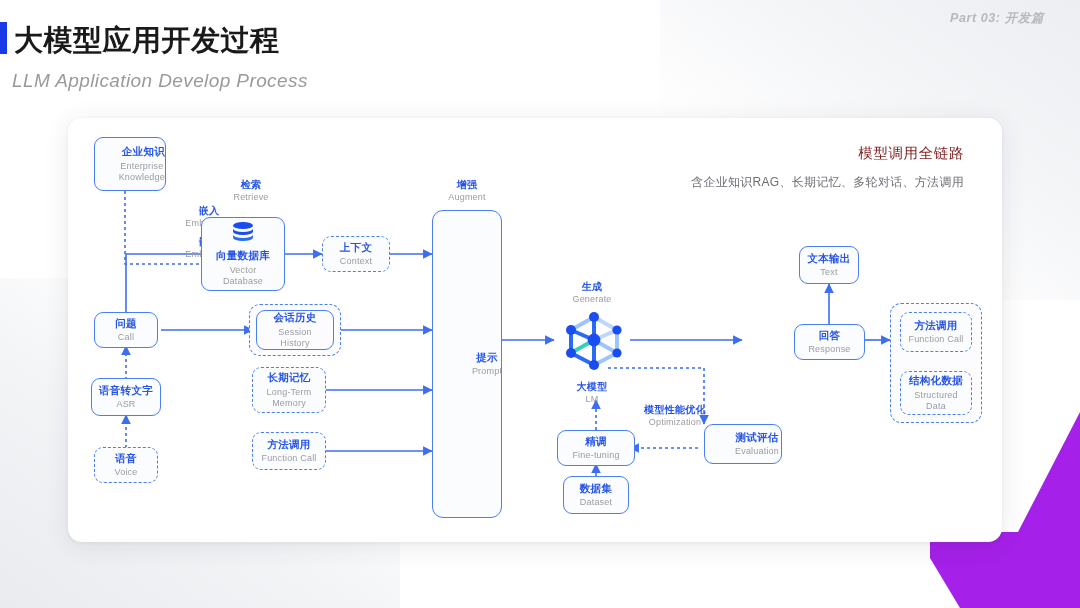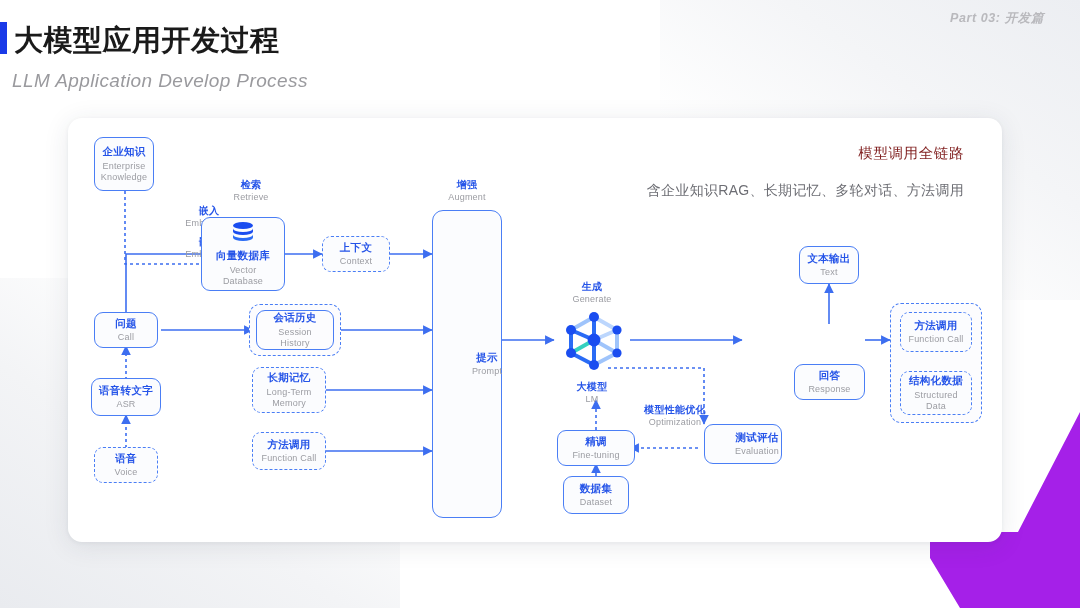--- a/index.html
+++ b/index.html
@@ -50,21 +50,21 @@
   
   #diagram-card {
     position: absolute; left: 68px; top: 118px; width: 934px; height: 424px;
     background: #fff; border-radius: 14px;
     box-shadow: 0 4px 26px rgba(40,45,70,.10), 0 1px 4px rgba(40,45,70,.06);
   }
   #diagram-heading {
     position: absolute; right: 38px; top: 26px; text-align: right;
   }
   #diagram-title { font-size: 14.5px; font-weight: 400; color: #7f1d1d; letter-spacing: .6px; }
-  #diagram-subtitle { font-size: 14px; color: #6d6e74; margin-top: 19px; letter-spacing: .3px; }
+  #diagram-subtitle { font-size: 12px; color: #6d6e74; margin-top: 11px; letter-spacing: .3px; }
 
   
   #wires { position: absolute; left: 0; top: 0; width: 934px; height: 424px; overflow: visible; }
 
   
   .node {
     position: absolute; display: flex; flex-direction: column;
     align-items: center; justify-content: center; text-align: center;
     background: #fbfcfe; border-radius: 9px;
   }
@@ -181,21 +181,21 @@
   </div>
   <div class="flabel" style="left:482px; top:262px; width:84px;">
     <div class="l-cn">大模型</div>
     <div class="l-en">LM</div>
   </div>
   <div class="flabel" style="left:556px; top:285px; width:102px;">
     <div class="l-cn">模型性能优化</div>
     <div class="l-en">Optimization</div>
   </div>
 
-  <div class="node solid" style="left:26px; top:19px; width:60px; height:54px;">
+  <div class="node solid" style="left:26px; top:19px; width:72px; height:54px;align-items:flex-end;">
     <div class="node-cn">企业知识</div>
     <div class="node-en" style="white-space:pre-line;">Enterprise
 Knowledge</div>
   </div>
 
   <div class="node solid" style="left:133px; top:99px; width:84px; height:74px;">
     <svg class="db-icon" viewBox="0 0 30 24">
       <ellipse cx="15" cy="4.5" rx="10" ry="3.6" fill="#1a4df0"></ellipse>
       <path d="M5,7.5 a10,3.6 0 0 0 20,0 v3 a10,3.6 0 0 1 -20,0 z" fill="#1a4df0"></path>
       <path d="M5,13.5 a10,3.6 0 0 0 20,0 v3 a10,3.6 0 0 1 -20,0 z" fill="#2a6bf5"></path>
@@ -287,21 +287,21 @@
   <div class="node solid" style="left:636px; top:306px; width:78px; height:40px;padding-left:28px;">
     <div class="node-cn">测试评估</div>
     <div class="node-en">Evaluation</div>
   </div>
 
   <div class="node solid" style="left:731px; top:128px; width:60px; height:38px;">
     <div class="node-cn">文本输出</div>
     <div class="node-en">Text</div>
   </div>
 
-  <div class="node solid" style="left:726px; top:206px; width:71px; height:36px;margin-top:40px;">
+  <div class="node solid" style="left:726px; top:206px; width:71px; height:36px;">
     <div class="node-cn">回答</div>
     <div class="node-en">Response</div>
   </div>
 
   <div class="grp-dashed" style="left:822px; top:185px; width:92px; height:120px;"></div>
   <div class="node dashed" style="left:832px; top:194px; width:72px; height:40px;">
     <div class="node-cn">方法调用</div>
     <div class="node-en">Function Call</div>
   </div>
   <div class="node dashed" style="left:832px; top:253px; width:72px; height:44px;">

